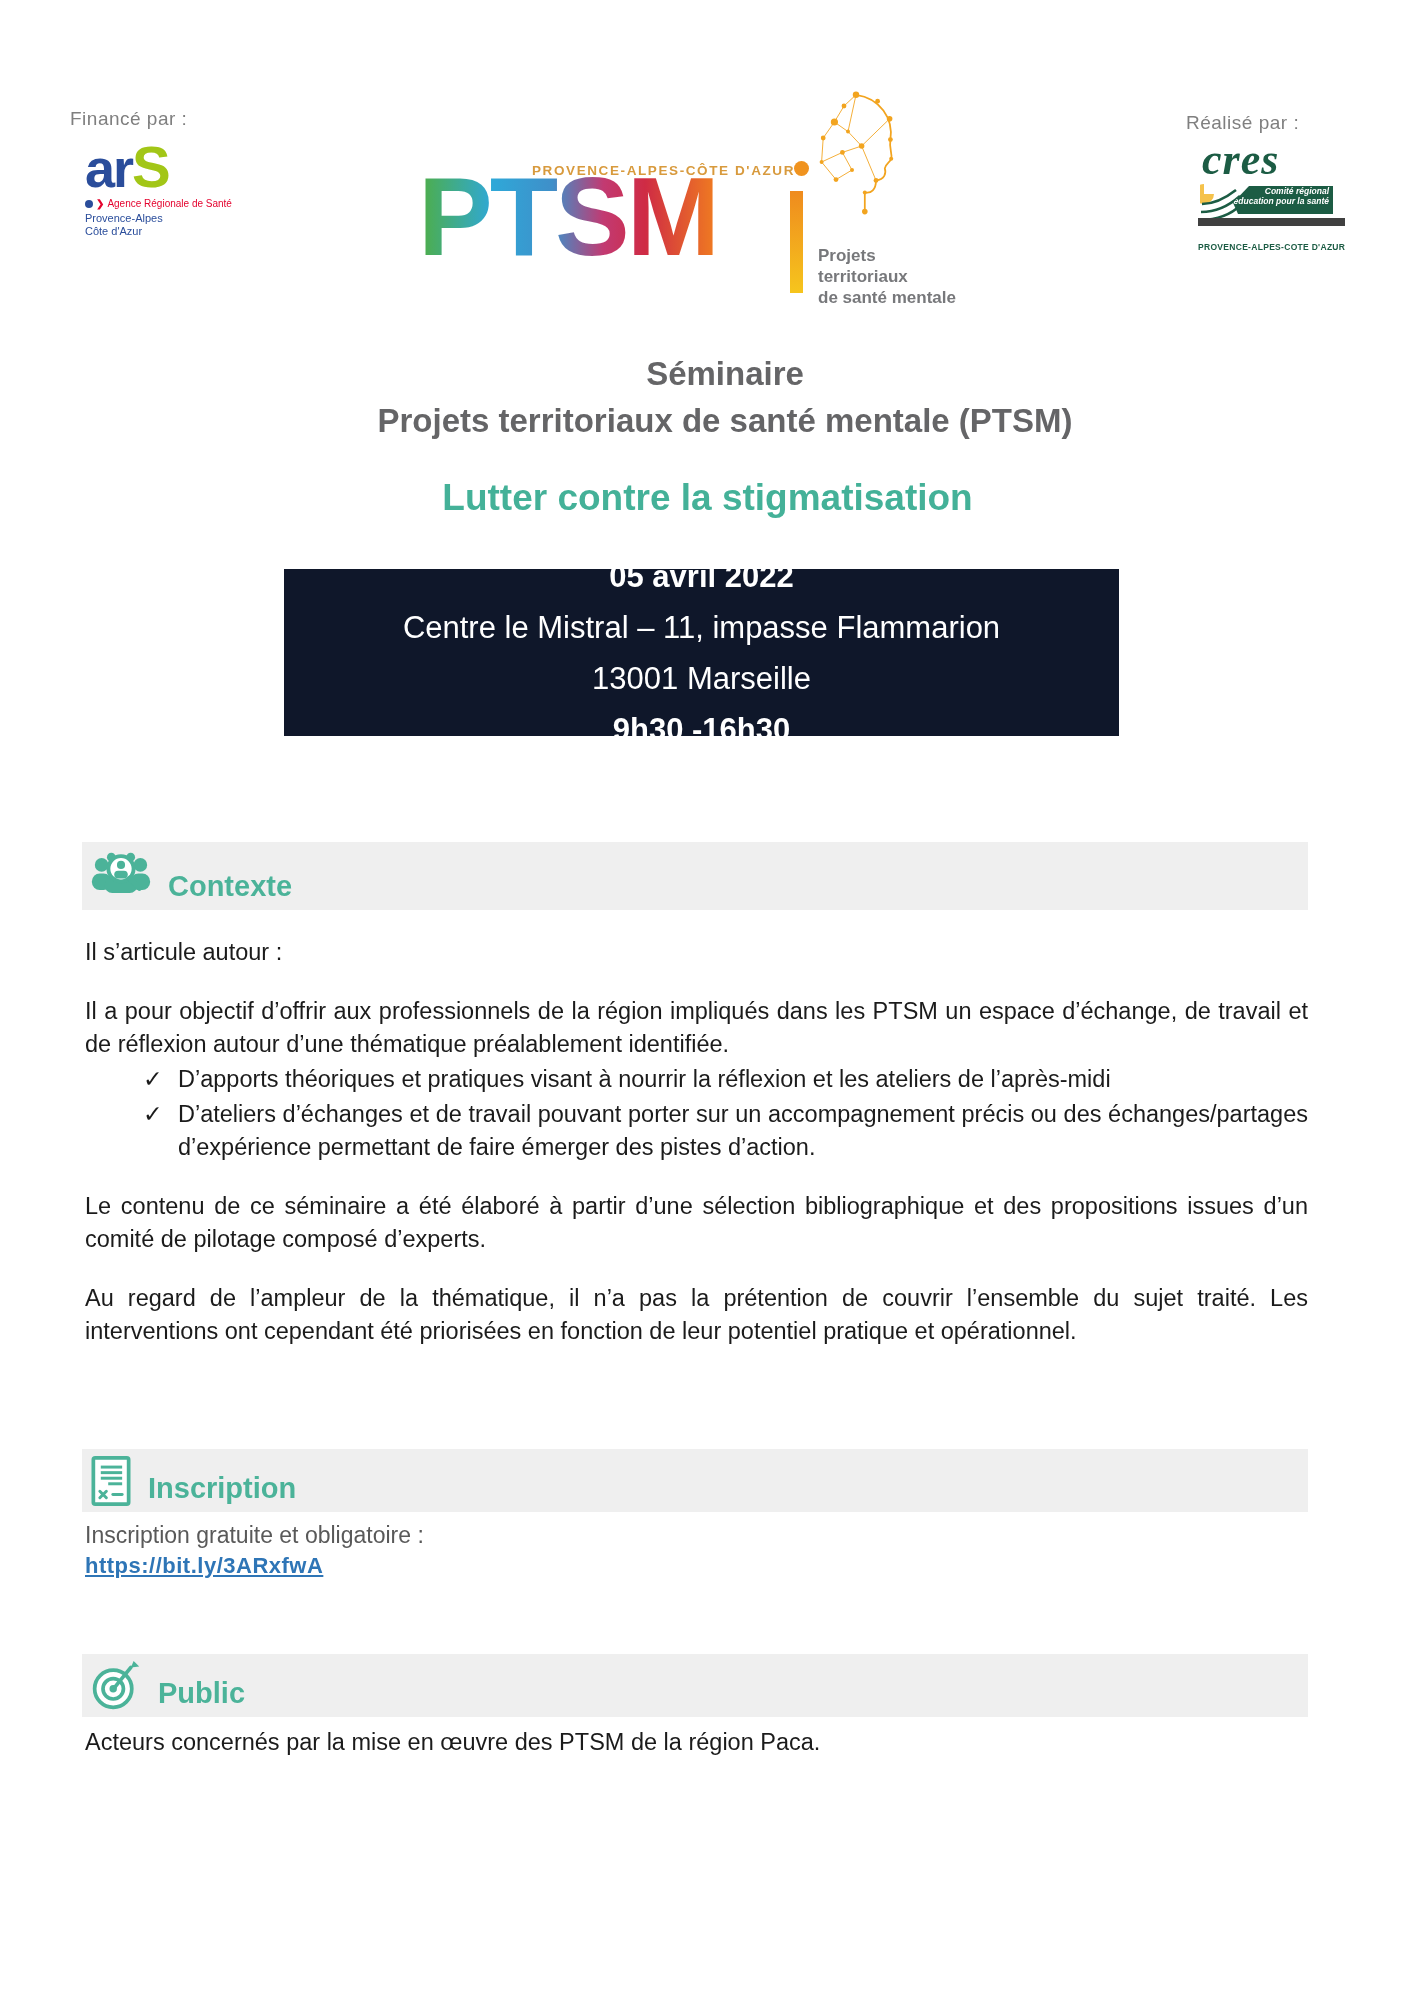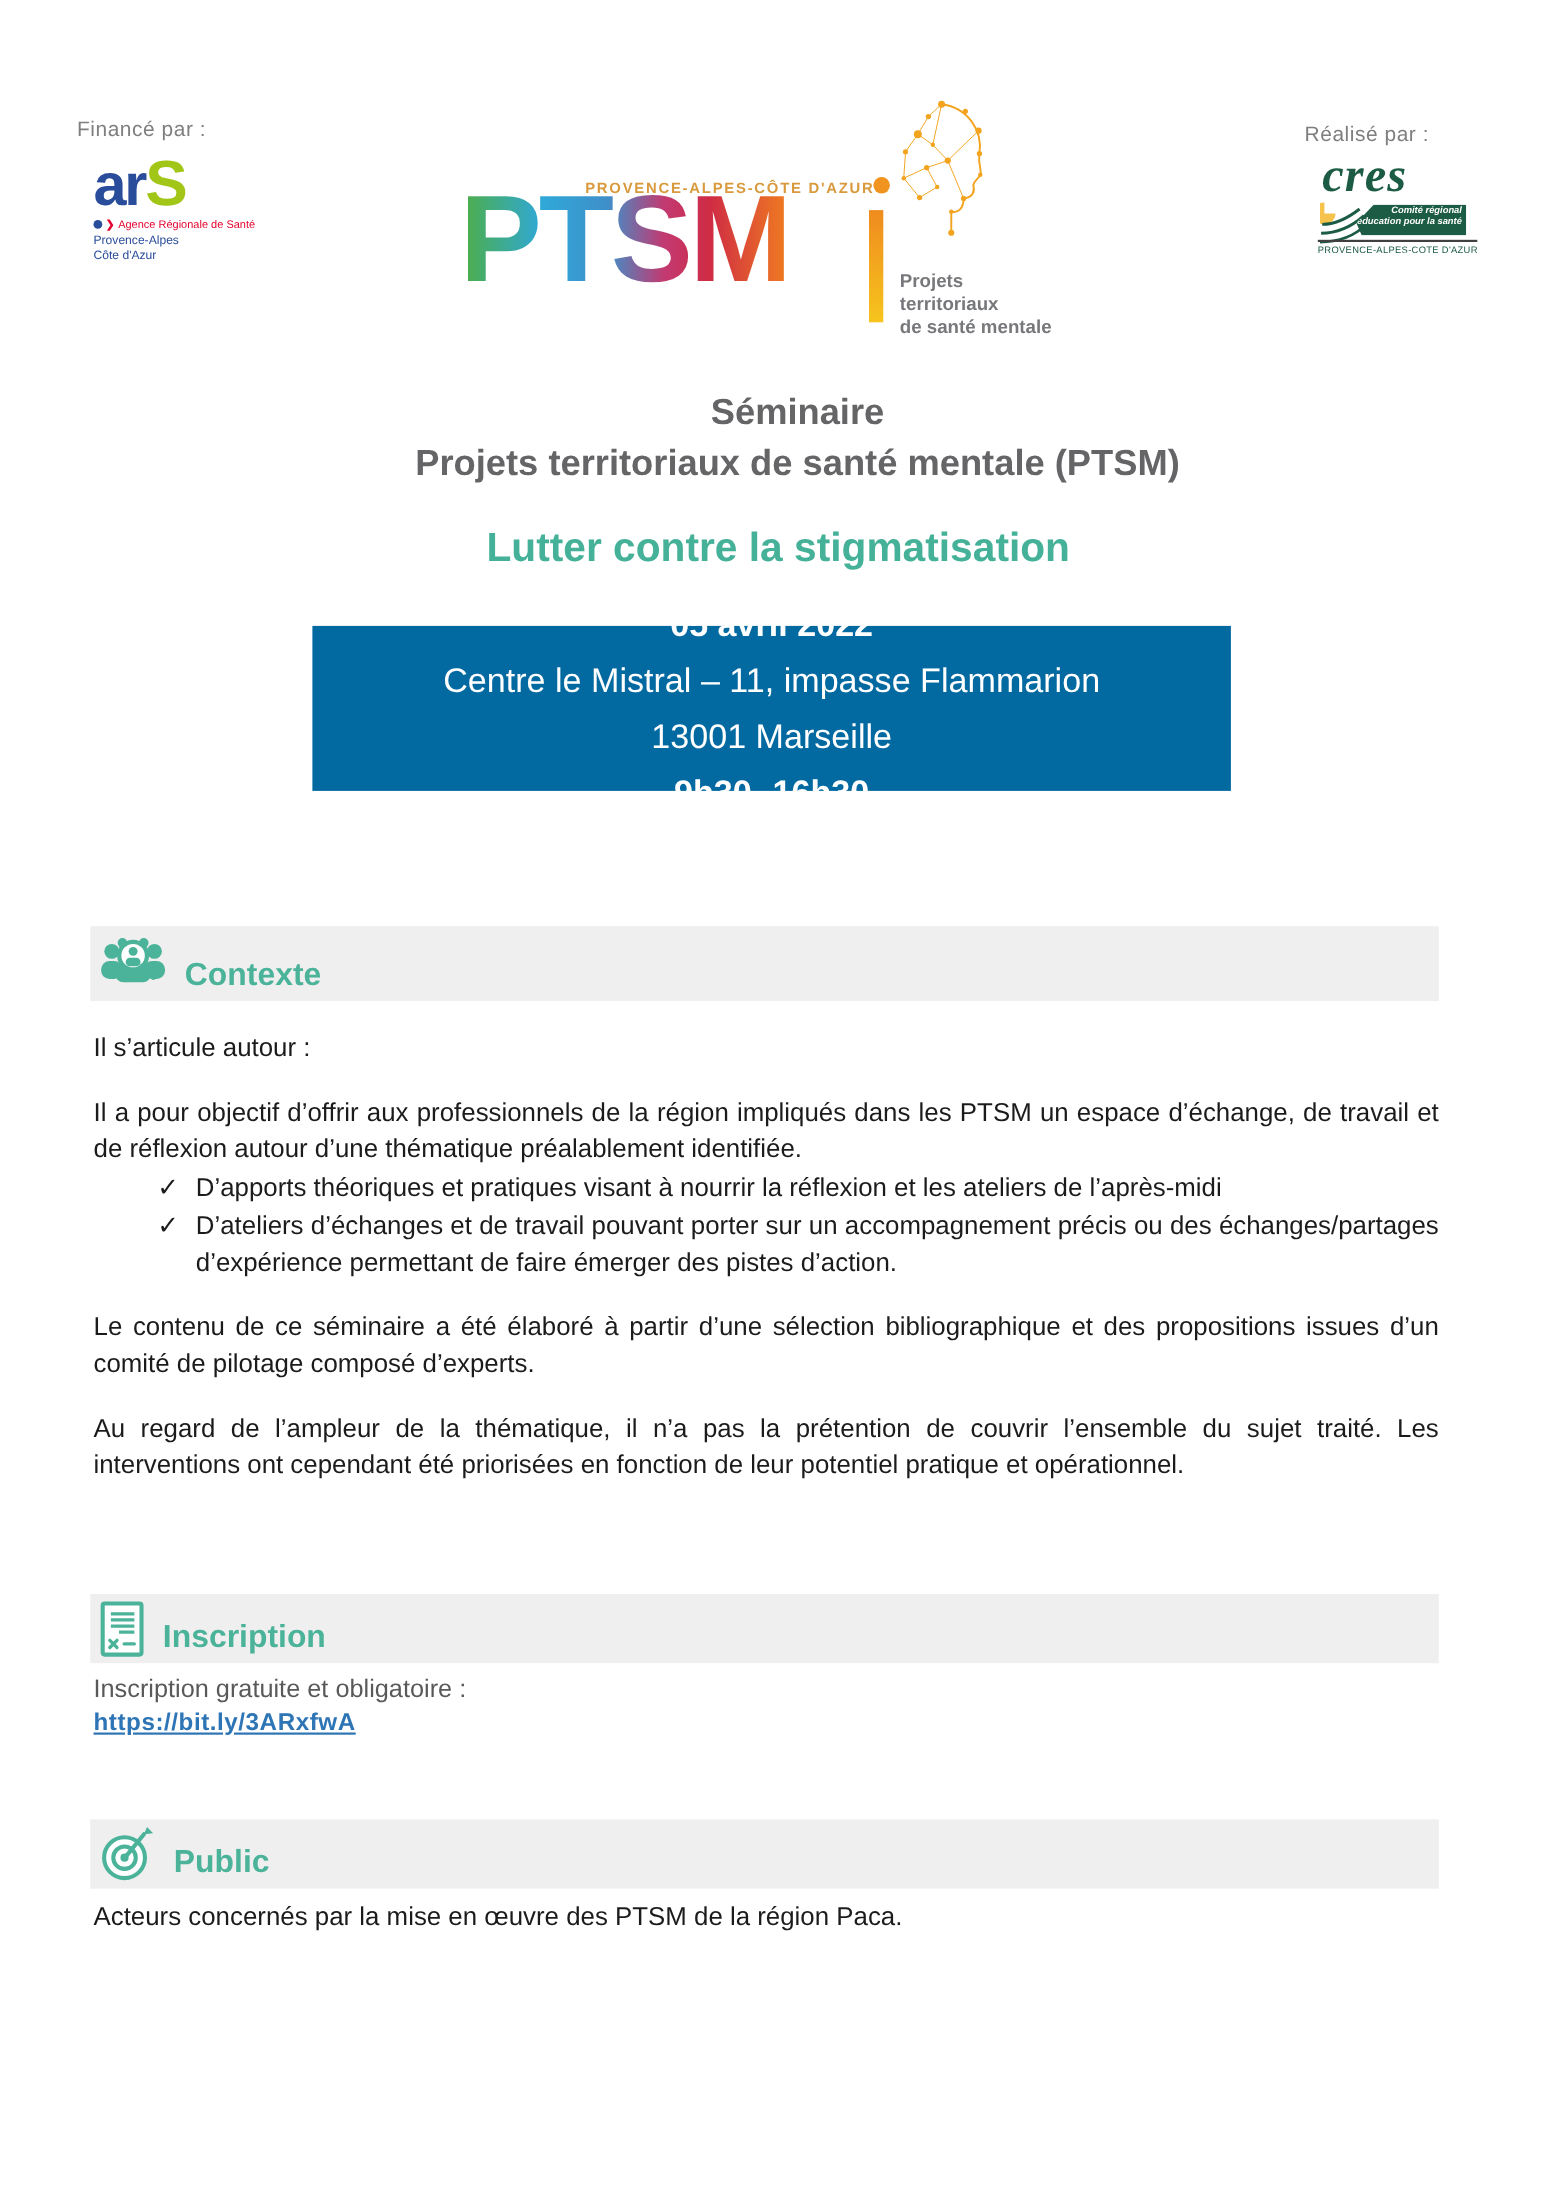--- a/index.html
+++ b/index.html
@@ -40,31 +40,31 @@
   
   .cres{position:absolute;left:1200px;top:146px;width:140px;}
   .cres-name{position:absolute;left:2px;top:-8px;font-family:Liberation Serif, serif;
              font-style:italic;font-weight:700;font-size:44px;color:#1c5c44;letter-spacing:1px;line-height:1;}
   .cres-swoosh{position:absolute;left:0px;top:36px;}
   .cres-banner{position:absolute;left:33px;top:40px;width:100px;height:28px;background:#1c5c44;
                clip-path:polygon(0 60%,16% 0,100% 0,100% 100%,5% 100%);
                display:flex;flex-direction:column;align-items:flex-end;
                padding-right:4px;box-sizing:border-box;}
   .cres-banner div{font-size:8.5px;font-style:italic;font-weight:700;color:#ffffff;line-height:10px;white-space:nowrap;}
-  .cres-region{position:absolute;left:-2px;top:72px;font-size:8.5px;font-weight:400;color:#1c5c44;
-               letter-spacing:.3px;white-space:nowrap;border-top:2px solid #404040;padding-top:2px;}
+  .cres-region{position:absolute;left:-2px;top:72px;font-size:8.5px;font-weight:700;color:#1c5c44;
+               letter-spacing:.3px;white-space:nowrap;border-top:8px solid #404040;padding-top:16px;}
 
   
   .title-block{position:absolute;left:35px;top:350px;width:1380px;text-align:center;
                font-size:33px;font-weight:700;color:#656567;line-height:47px;}
   .subtitle{position:absolute;left:0px;top:477px;width:1415px;text-align:center;
             font-size:37px;font-weight:700;color:#44b198;}
 
   
-  .event-box{position:absolute;left:284px;top:569px;width:835px;height:150px;background:#0369a1;
+  .event-box{position:absolute;left:284px;top:569px;width:835px;height:167px;background:#0f172a;
              display:flex;flex-direction:column;justify-content:center;align-items:center;
              color:#ffffff;font-size:31px;line-height:51px;text-align:center;}
   .event-bold{font-weight:700;}
 
   
   .section{position:absolute;left:82px;width:1226px;}
   .sec-contexte{top:842px;}
   .sec-inscription{top:1449px;}
   .sec-public{top:1654px;}
   .section-bar{background:#efefef;display:flex;align-items:flex-end;gap:16px;

